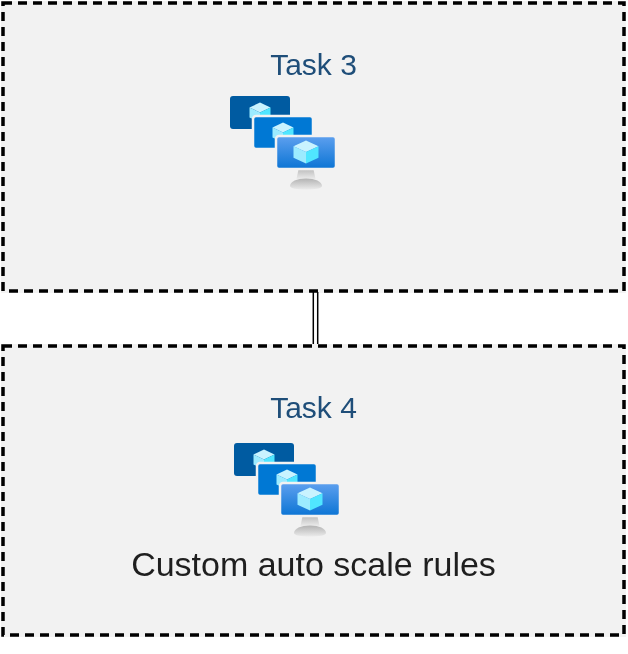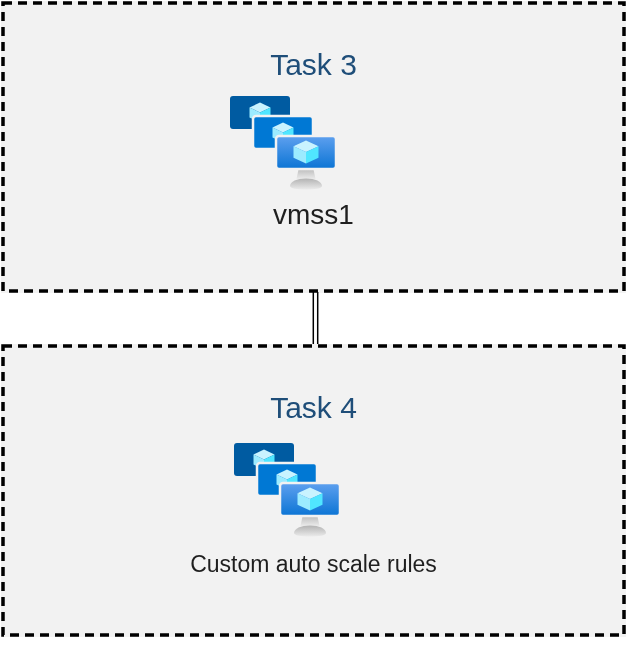--- a/index.html
+++ b/index.html
@@ -46,21 +46,21 @@
   .box-lines {
     position: absolute;
     top: 196px;
     left: 0;
     width: 100%;
     text-align: center;
     font-size: 28px;
     line-height: 35px;
     color: #1f1f1f;
   }
-  #box-task4 .box-lines { top: 203px; font-size: 23px; }
+  #box-task4 .box-lines { top: 203px; font-size: 34px; }
   .connector {
     position: absolute;
     left: 300px;
     top: 292px;
     width: 30px;
     height: 70px;
   }
 </style>
 </head>
 <body>
@@ -99,21 +99,20 @@
       <path d="M60,90 C60,85.5 67,82.5 76,82.5 C85,82.5 92,85.5 92,90 C92,92.5 85,93.5 76,93.5 C67,93.5 60,92.5 60,90 Z" fill="url(#stA)"></path>
 
       <rect x="46" y="40" width="60" height="33" rx="3" fill="url(#fgA)" stroke="#F2F2F2" stroke-width="2.5"></rect>
       <polygon points="76,44.5 88.5,50.25 76,56 63.5,50.25" fill="#C9F3FF"></polygon>
       <polygon points="63.5,50.25 76,56 76,67.5 63.5,61.75" fill="#9CEBFF"></polygon>
       <polygon points="88.5,50.25 76,56 76,67.5 88.5,61.75" fill="#50E6FF"></polygon>
     </svg>
   </div>
 
   <div class="box-lines">
-    <div>vmss1</div>
   </div>
 </div>
 
 <svg class="connector" viewBox="0 0 30 70">
   <line x1="13.3" y1="0" x2="13.3" y2="57" stroke="#000000" stroke-width="1.5"></line>
   <line x1="17.7" y1="0" x2="17.7" y2="57" stroke="#000000" stroke-width="1.5"></line>
   <polygon points="3,53 27,53 15,70" fill="#000000"></polygon>
 </svg>
 
 <div class="task-box" id="box-task4">

